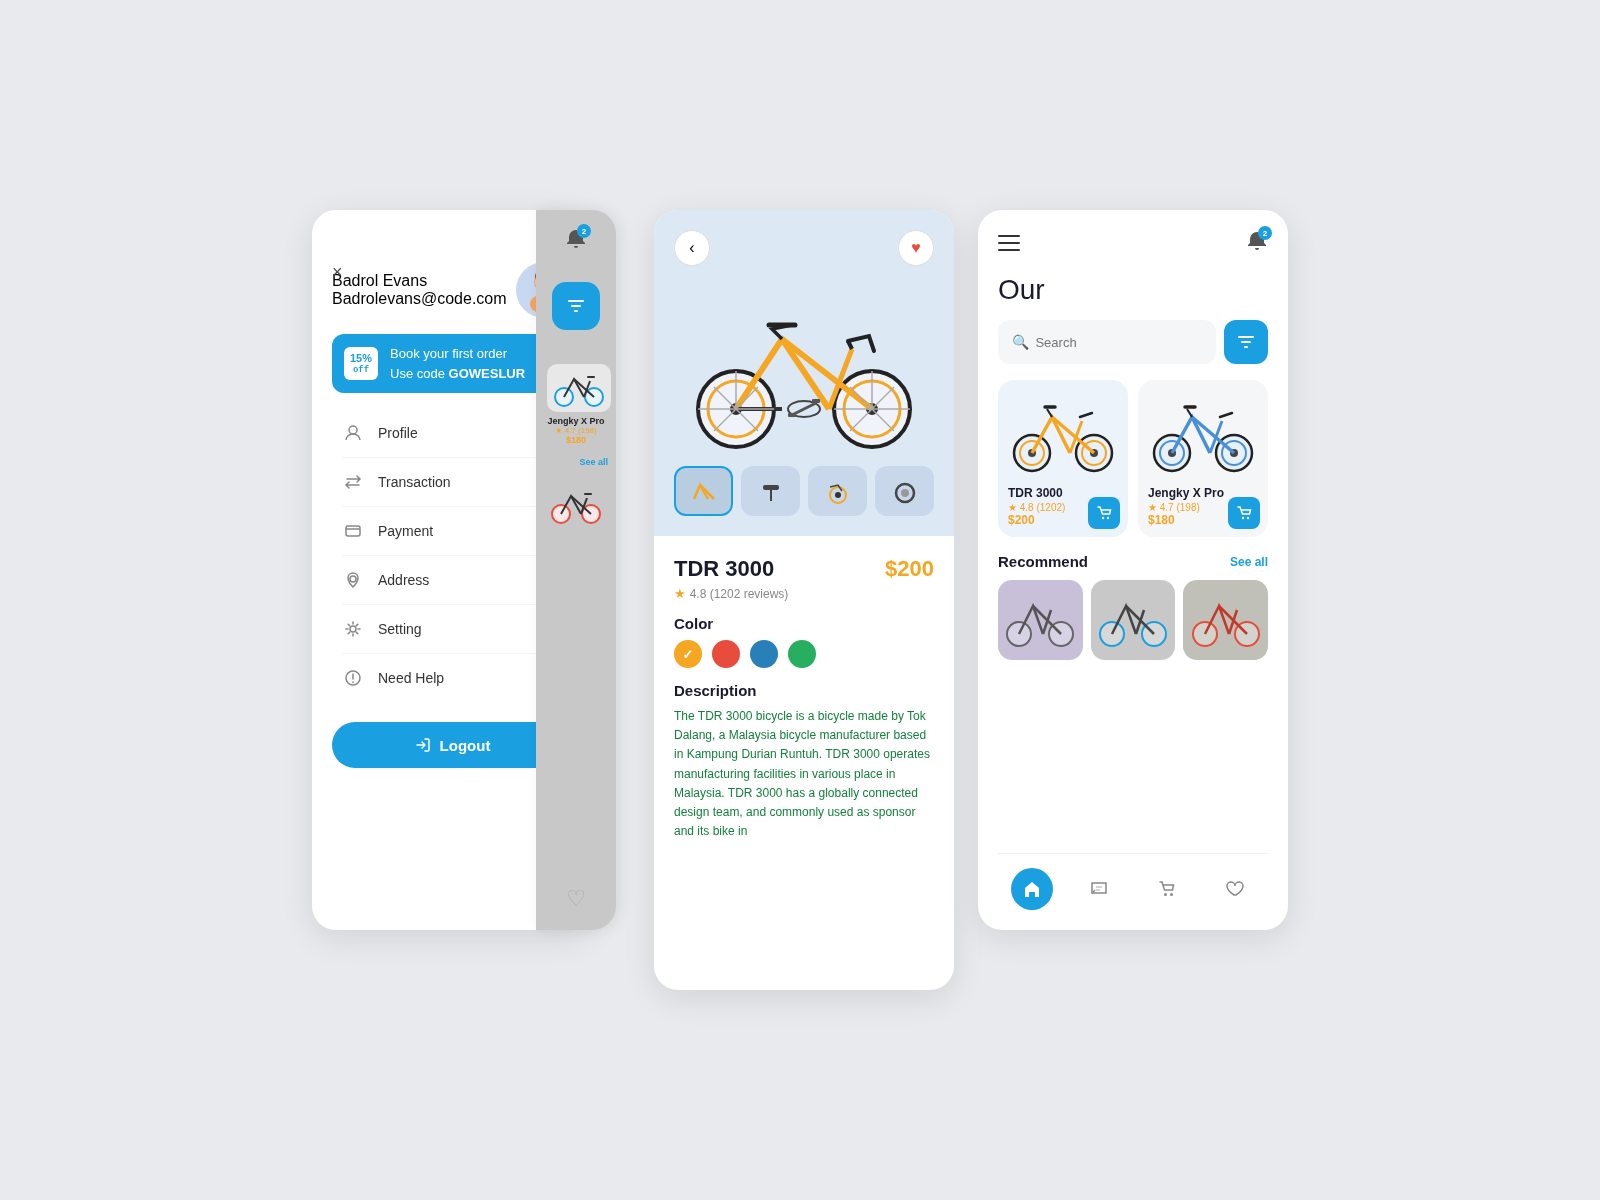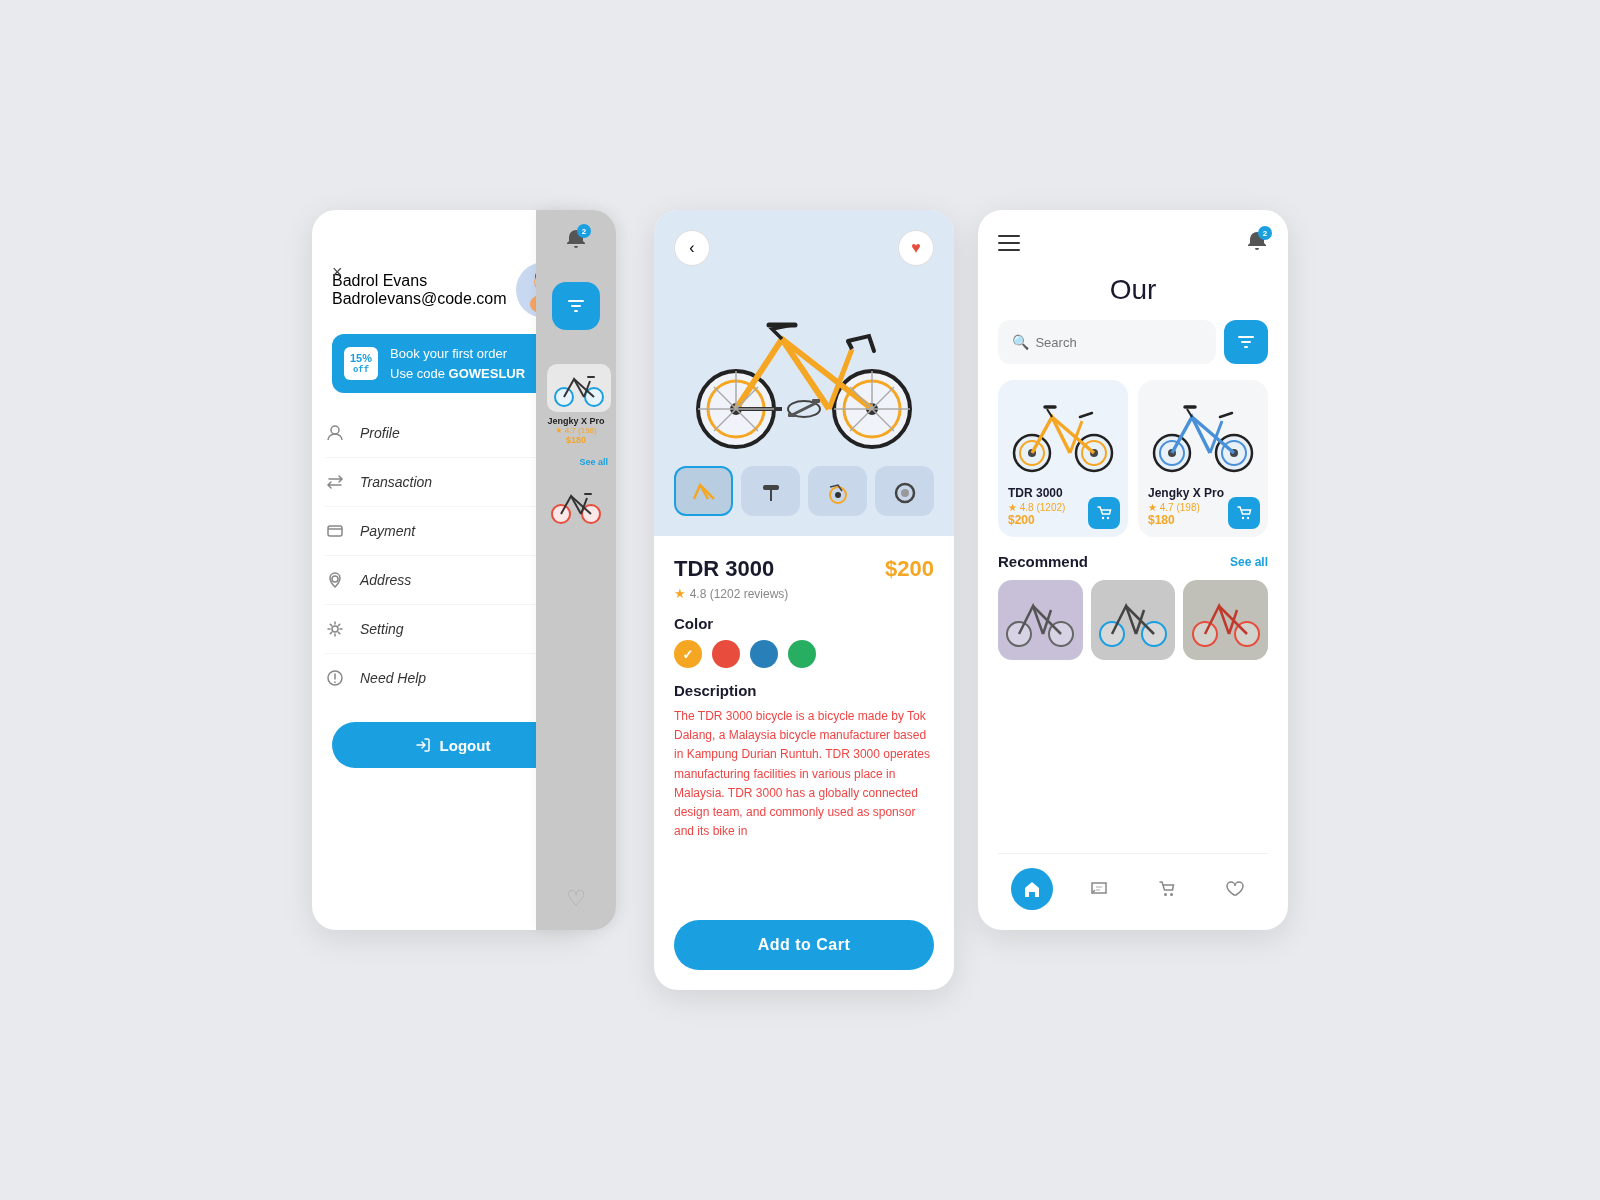--- a/index.html
+++ b/index.html
@@ -77,22 +77,21 @@
       text-align: center;
     }
     .promo-badge .off { font-size: 9px; font-family: Liberation Mono, monospace; }
     .promo-text {
       color: #fff;
       font-size: 13px;
       line-height: 1.5;
     }
     .menu-list {
       margin-top: 8px;
-      padding: 0 12px;
-      font-style: italic;
+      padding: 0 30px;
     }
     .menu-item {
       display: flex;
       align-items: center;
       gap: 14px;
       padding: 13px 0;
       cursor: pointer;
       border-bottom: 1px solid #f5f5f5;
     }
     .menu-item:last-child { border-bottom: none; }
@@ -302,21 +301,21 @@
       justify-content: center;
     }
     .color-dot.selected::after {
       content: '✓';
       color: #fff;
       font-size: 13px;
       font-weight: 700;
     }
     .desc-text {
       font-size: 12px;
-      color: #ef4444;
+      color: #15803d;
       line-height: 1.6;
       margin-top: 8px;
       flex: 1;
     }
     .add-to-cart-btn {
       background: #1a9fe0;
       color: #fff;
       border: none;
       border-radius: 30px;
       padding: 16px 0;
@@ -355,21 +354,20 @@
       width: 22px;
       height: 2px;
       background: #333;
       border-radius: 2px;
     }
     .screen3-bell {
       position: relative;
     }
     .screen3-title {
       margin-top: 18px;
-      text-align: center;
     }
     .screen3-title .our {
       font-size: 28px;
       font-weight: 400;
       color: #1a1a2e;
     }
     .screen3-title .products {
       font-size: 28px;
       font-weight: 800;
       color: #1a1a2e;
@@ -782,21 +780,20 @@
       </div>
       <div class="section-label">Color</div>
       <div class="color-dots">
         <div class="color-dot selected" style="background:#f5a623;"></div>
         <div class="color-dot" style="background:#e74c3c;"></div>
         <div class="color-dot" style="background:#2980b9;"></div>
         <div class="color-dot" style="background:#27ae60;"></div>
       </div>
       <div class="section-label">Description</div>
       <p class="desc-text">The TDR 3000 bicycle is a bicycle made by Tok Dalang, a Malaysia bicycle manufacturer based in Kampung Durian Runtuh. TDR 3000 operates manufacturing facilities in various place in Malaysia. TDR 3000 has a globally connected design team, and commonly used as sponsor and its bike in</p>
-      <button class="add-to-cart-btn">Add to Cart</button>
     </div>
   </div>
 
   <div class="screen3">
 
     <div class="screen3-header">
       <div class="hamburger-icon">
         <span></span>
         <span></span>
         <span></span>

